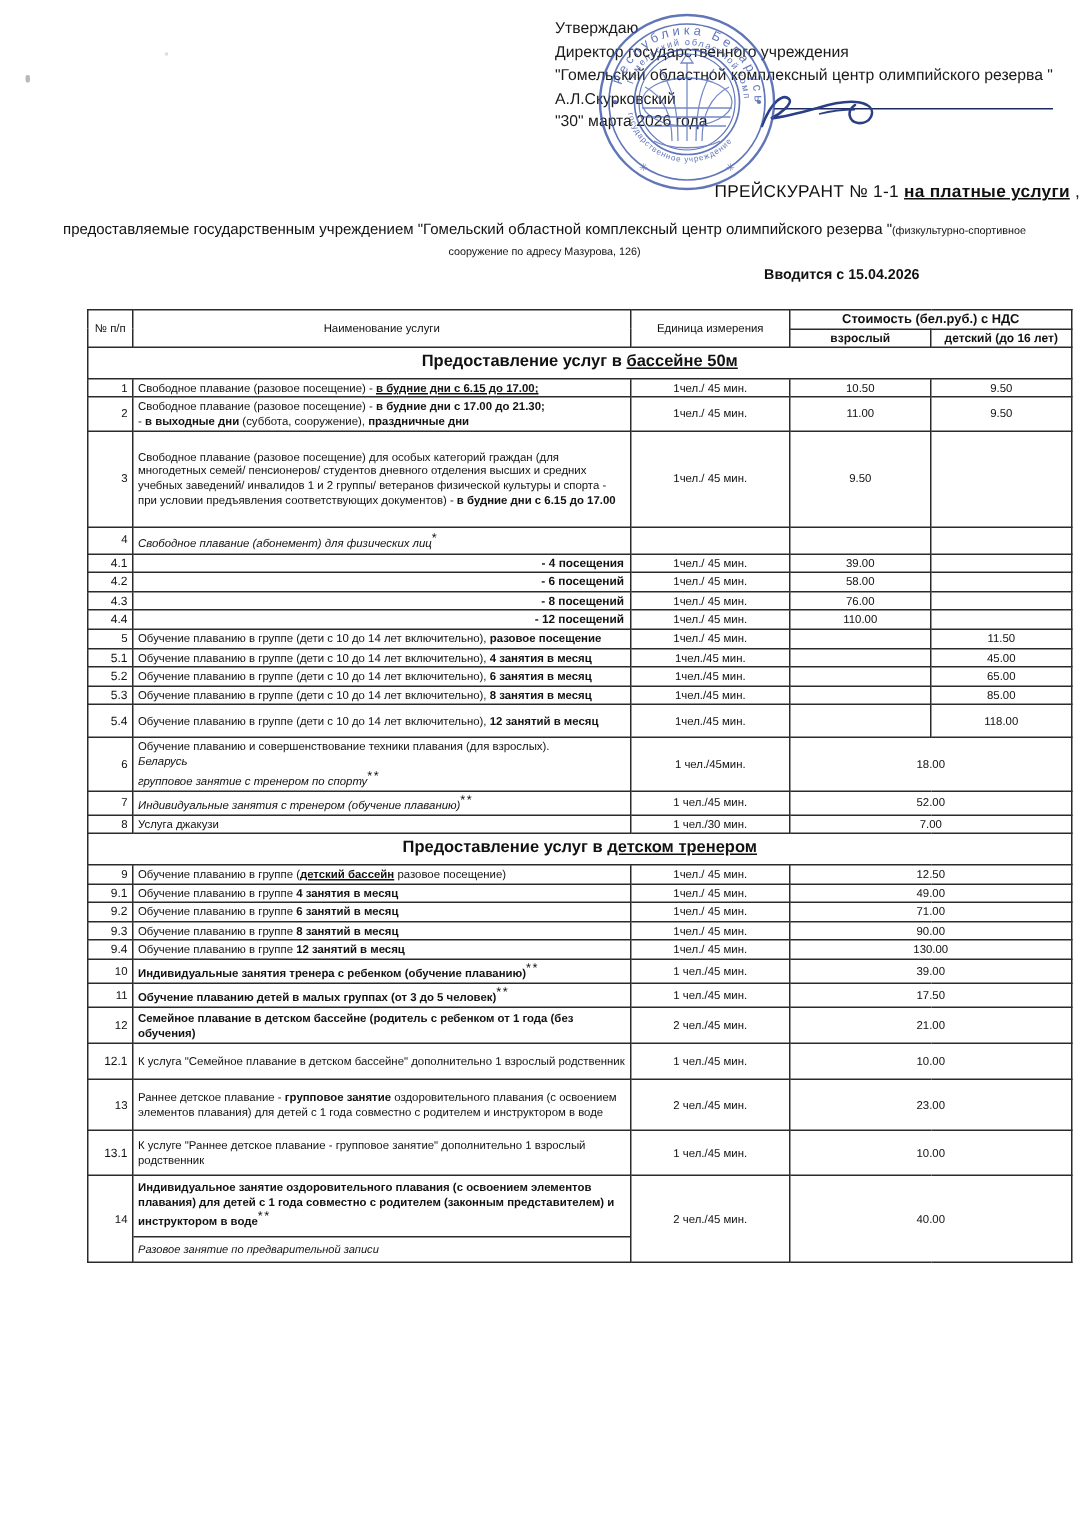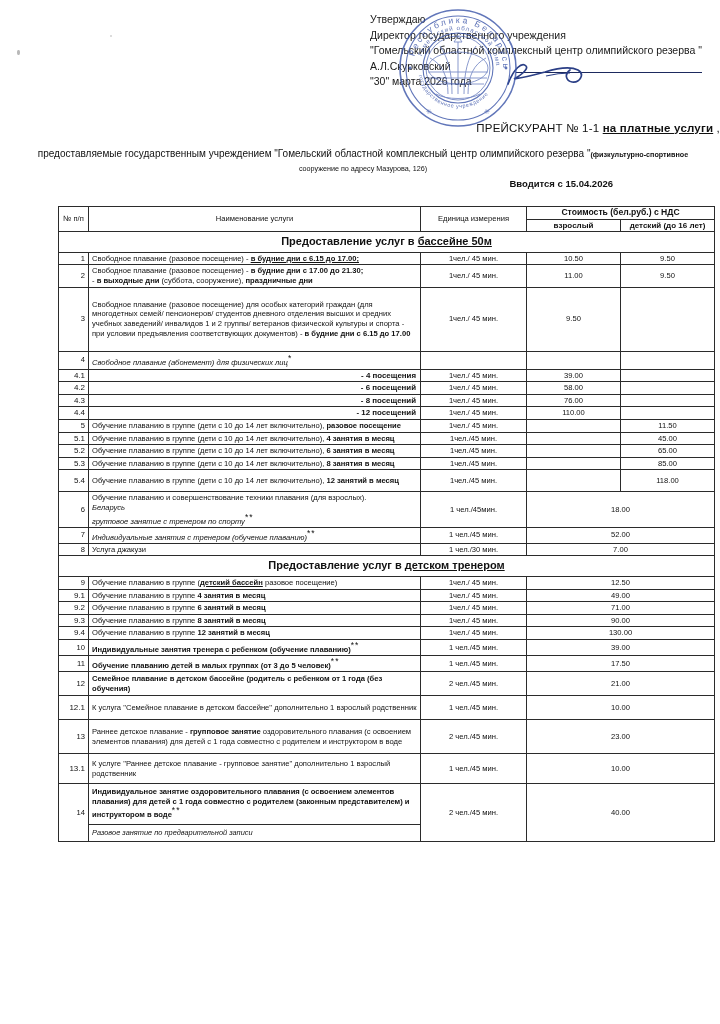--- a/index.html
+++ b/index.html
@@ -43,21 +43,21 @@
   
   .title{
     position:absolute;top:122px;left:0;width:720px;text-align:right;
     font-size:11.5px;letter-spacing:.2px;
   }
   .title b{font-weight:700;}
   .subtitle{
     position:absolute;top:147px;left:10px;width:706px;text-align:center;
     font-size:10px;line-height:13px;
   }
-  .subtitle .small{font-size:7.2px;font-weight:bold;}
+  .subtitle .small{font-size:7.2px;}
   .subtitle .l2{font-size:7.2px;display:block;margin-top:1px;}
   .introduced{
     position:absolute;top:178px;left:0;width:613px;text-align:right;
     font-size:9.5px;font-weight:700;
   }
 
   
   table.price{
     position:absolute;left:58px;top:206px;width:656px;
     border-collapse:collapse;

